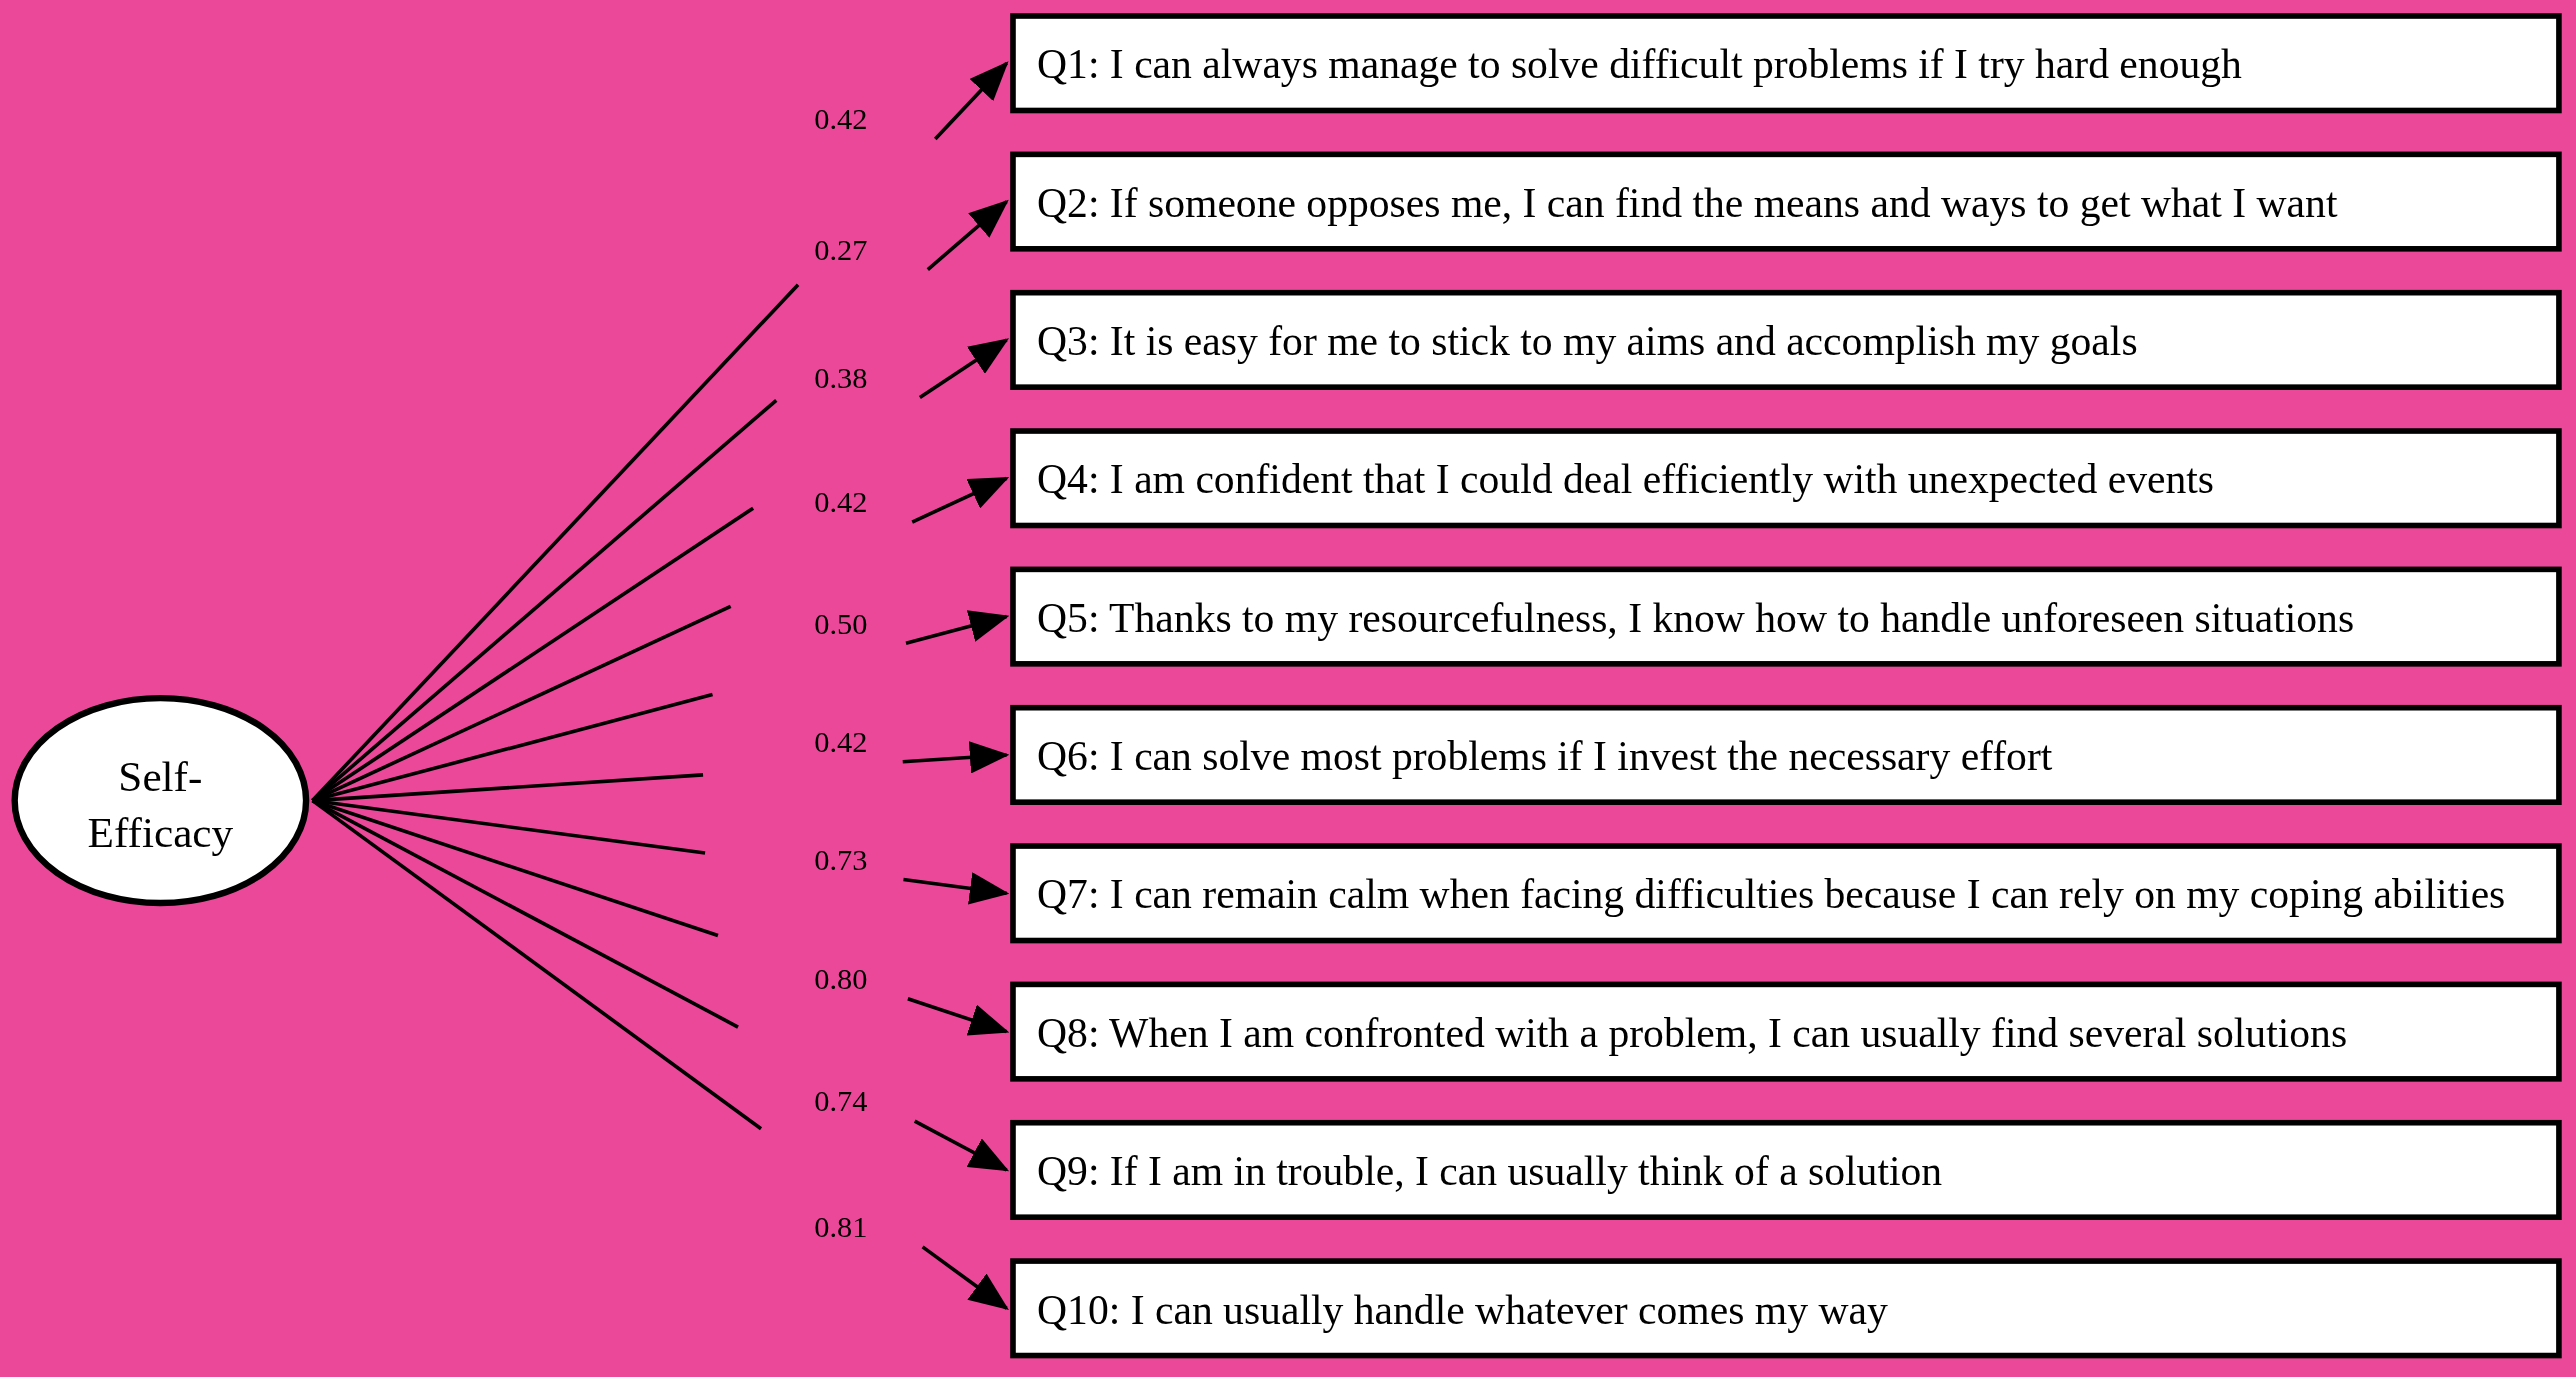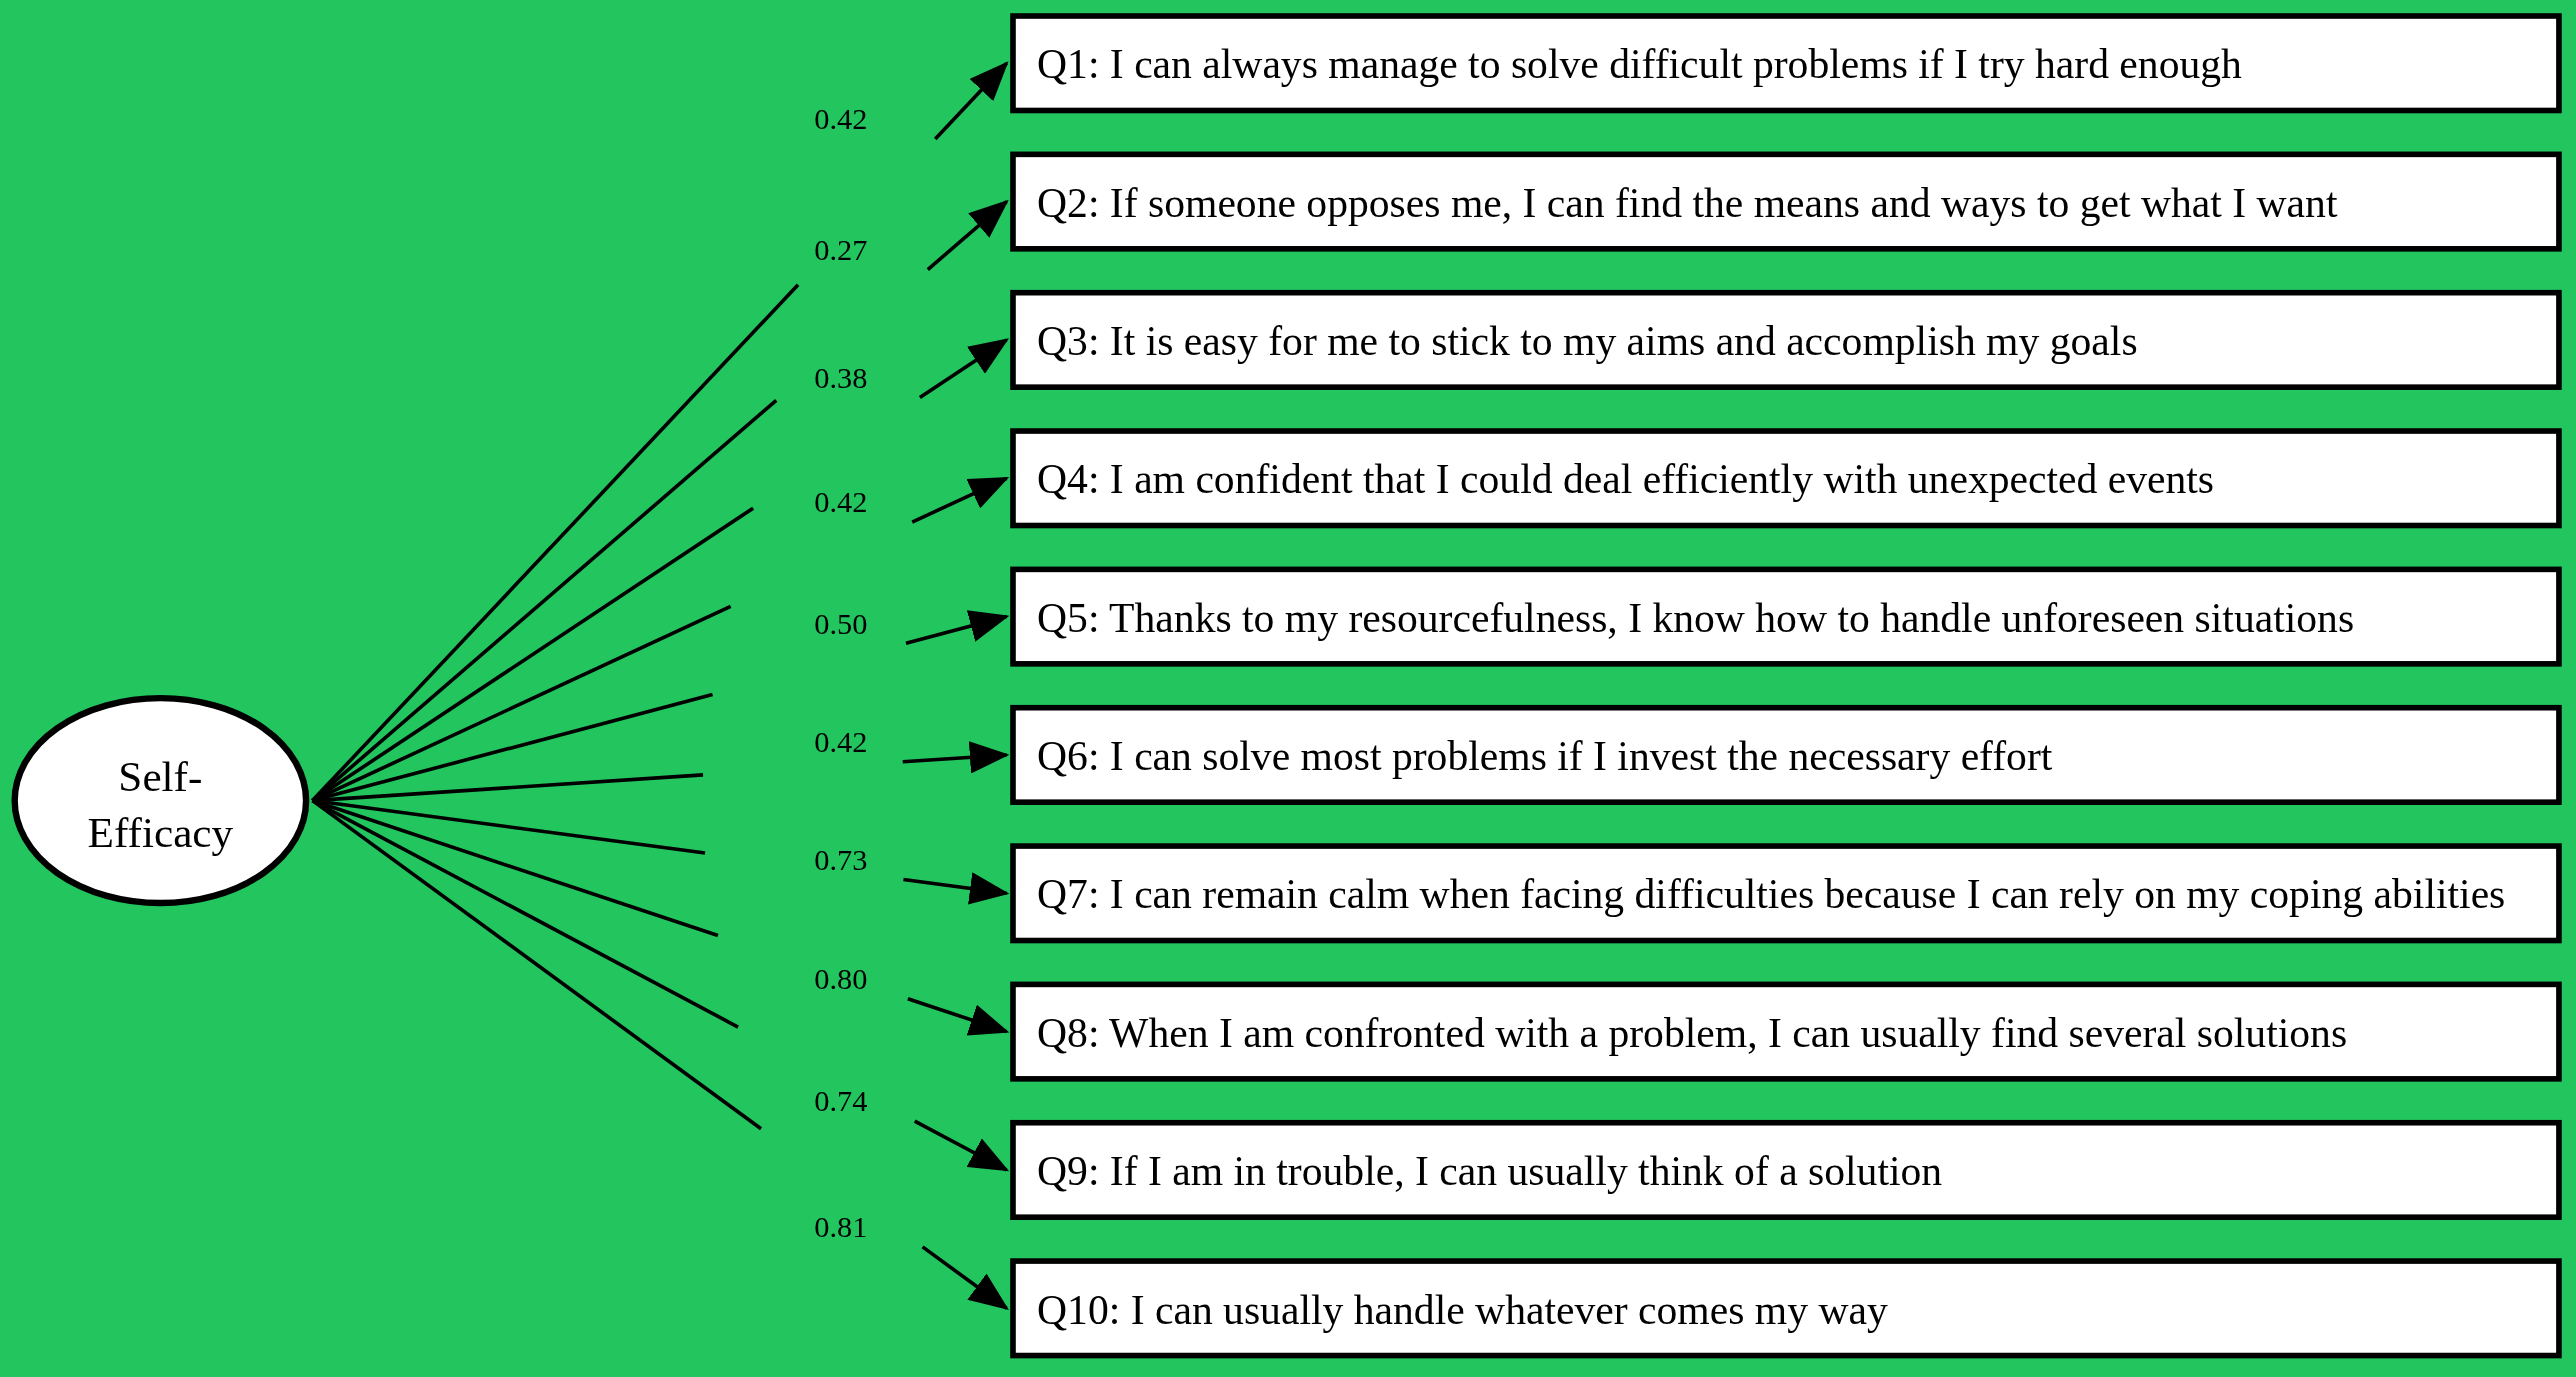--- a/index.html
+++ b/index.html
@@ -9,21 +9,21 @@
     background: #ffffff;
   }
   body {
     font-family: "Liberation Serif", "DejaVu Serif", serif;
     color: #000000;
   }
   #canvas {
     position: relative;
     width: 2576px;
     height: 1377px;
-    background: #22c55e;
+    background: #ec4899;
     overflow: hidden;
   }
   #diagram-svg {
     position: absolute;
     left: 0;
     top: 0;
     width: 2576px;
     height: 1377px;
   }
   .latent-label {

